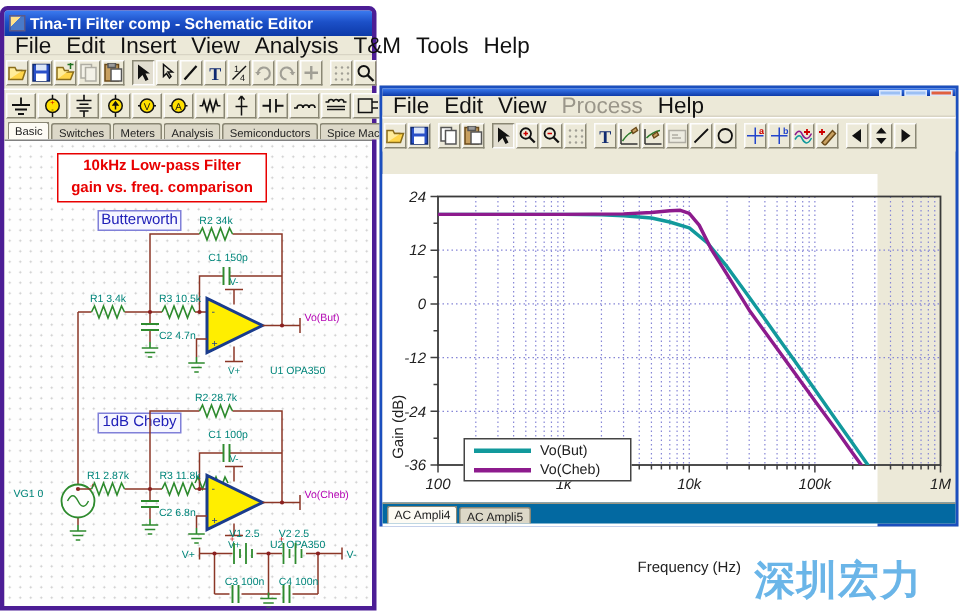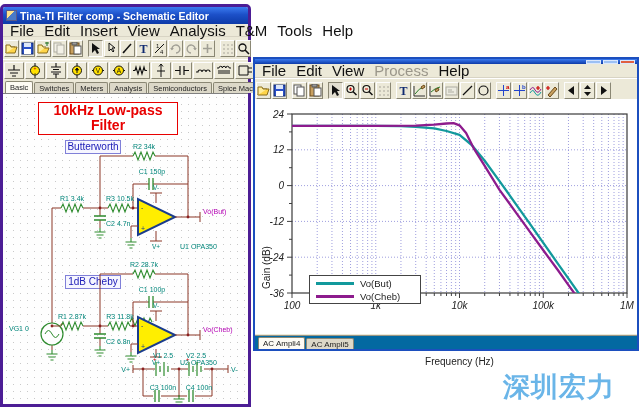--- a/index.html
+++ b/index.html
@@ -24,33 +24,33 @@
   .tbtn.pressed { border-color:#8a8774 #fdfdfd #fdfdfd #8a8774; background:#e2ded0; }
   .tbtn.disabled svg { opacity:.4; filter:grayscale(1); }
   .tsep { width:4px; height:17px; flex:0 0 auto; }
   .tabstrip { display:flex; align-items:flex-end; height:12px; background:#ece9d8; font-size:7.5px; padding-left:2px; }
   .tab { border:1px solid #8a8774; border-bottom:none; border-radius:2px 2px 0 0; padding:0 4px; height:11px; line-height:11px;
     background:#dcd8c8; margin-right:1px; color:#222; white-space:nowrap; cursor:default;}
   .tab.active { background:#fdfbf4; height:12px; font-weight:normal; }
   #canvas { position:absolute; left:0; top:86px; width:245px; height:311px; background:#fefefe;
     background-image: radial-gradient(#c9c9c9 0.6px, transparent 0.7px); background-size:7px 7px; border-top:1px solid #808080; }
   .headingbox { position:absolute; left:35px; top:8px; width:140px; height:33px; border:1px solid #e80000; background:#fff;
-    text-align:center; font-weight:bold; font-size:14px; line-height:15px; }
+    text-align:center; font-weight:bold; font-size:10px; line-height:15px; }
   .stagebox { position:absolute; width:56px; height:14px; border:1px solid #8080d8; background:#f6f6ff; color:#2020b8;
     text-align:center; font-size:10px; line-height:12px; }
   .svgtext { font-family:"Liberation Sans",sans-serif; }
   
   #plot-win { left:253px; top:57px; width:386px; height:294px; border:2px solid #1c4fbe; background:#ece9d8; }
   #plot-title { height:5px; background:linear-gradient(#3b7bf0,#0d3aa8); position:relative; }
   .winbtns { position:absolute; right:2px; top:1px; display:flex; gap:2px; }
   .winbtn { width:15px; height:4px; background:#9cc0f4; border:1px solid #dce8fc; }
   .winbtn.close { background:#e06040; }
   #plot-menu { height:14px; }
   #plot-tb { height:23px; border-top:1px solid #fff; }
-  #plot-area { position:absolute; left:0; top:40px; width:382px; height:235px; background:#fff; }
+  #plot-area { position:absolute; left:0; top:57px; width:330px; height:235px; background:#fff; }
   #plot-xlabel { position:absolute; left:37px; top:257px; width:335px; text-align:center; font-size:10px; color:#222; }
   #plot-ylabel { position:absolute; left:-24px; top:163px; width:70px; text-align:center; font-size:10px; color:#222;
     transform:rotate(-90deg); }
   #legend { position:absolute; left:54px; top:176px; width:112px; height:29px; border:1px solid #444; background:#fff;
     display:flex; flex-direction:column; justify-content:center; gap:2px; padding:2px 6px; }
   .legrow { display:flex; align-items:center; gap:6px; font-size:9.5px; color:#222; }
   .legline { width:38px; height:3px; flex:0 0 auto; }
   #plot-tabs { position:absolute; left:0; bottom:0; width:100%; height:14px; background:#0369a1; display:flex; align-items:flex-end;
     font-size:8px; padding-left:3px; border-top:1px solid #9a9684;}
   
@@ -258,20 +258,21 @@
     <div class="tab">Switches</div>
     <div class="tab">Meters</div>
     <div class="tab">Analysis</div>
     <div class="tab">Semiconductors</div>
     <div class="tab">Spice Macros</div>
   </div>
 
   <div id="canvas">
     <div class="headingbox" style="color:#e80000;">
       <div>10kHz Low-pass Filter</div>
+      <div>gain vs. freq. comparison</div>
     </div>
     <div class="stagebox" style="left:62px; top:46px;">Butterworth</div>
     <div class="stagebox" style="left:62px; top:181px;">1dB Cheby</div>
 
     <svg width="245" height="311" viewBox="0 0 245 311" style="position:absolute;left:0;top:0;">
       <defs>
         <g id="gnd" stroke="#2e8b2e" stroke-width="1.1" fill="none">
           <path d="M0,0 V4 M-5.5,4 H5.5 M-3.5,7 H3.5 M-1.5,10 H1.5"></path>
         </g>
         <path id="res" d="M-11,0 L-9,-4 L-6,4 L-3,-4 L0,4 L3,-4 L6,4 L9,-4 L11,0" stroke="#2e8b2e" stroke-width="1.1" fill="none"></path>

